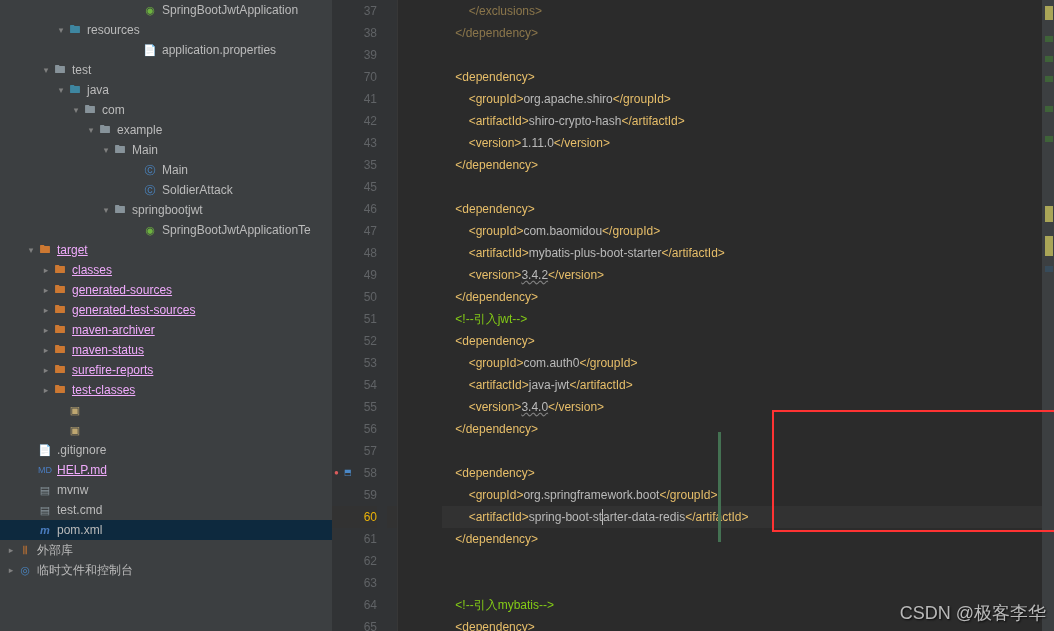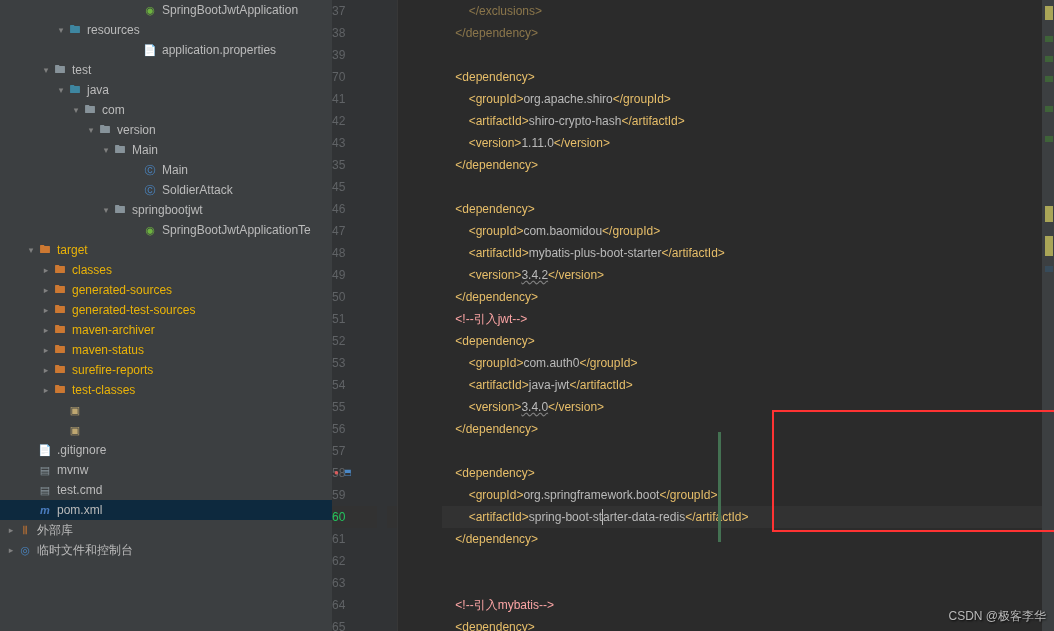--- a/index.html
+++ b/index.html
@@ -7,42 +7,42 @@
 .container { display: flex; height: 100%; }
 .sidebar { width: 332px; background: #3c3f41; color: #bbbbbb; overflow: hidden; }
 .tree-item { display: flex; align-items: center; height: 20px; white-space: nowrap; cursor: pointer; }
 .arrow { display: inline-flex; width: 12px; justify-content: center; color: #808080; font-size: 9px; }
 .icon { display: inline-flex; width: 16px; height: 16px; align-items: center; justify-content: center; margin-right: 4px; font-size: 11px; }
 .folder-closed { color: #87939a; }
 .folder-orange { color: #cc7832; }
 .folder-teal { color: #3e86a0; }
 .file-icon { color: #87939a; }
 .spring-icon { color: #6db33f; }
-.highlighted { color: #eab308; }
+.highlighted { color: #f0abfc; text-decoration: underline; }
 .sel { background: #0d293e; }
 .editor { flex: 1; display: flex; background: #2b2b2b; font-family: 'Consolas','Monaco',monospace; font-size: 13px; position: relative; }
-.gutter { width: 55px; background: #313335; color: #606366; line-height: 22px; padding-right: 10px; user-select: none; }
+.gutter { width: 55px; background: #313335; text-align: right; color: #606366; line-height: 22px; padding-right: 10px; user-select: none; }
 .gutmark { width: 10px; background: #313335; }
 .indent-guide { width: 45px; background: #2b2b2b; border-left: 1px solid #373737; }
 .code { flex: 1; line-height: 22px; white-space: pre; position: relative; }
 .line { height: 22px; display:flex; align-items:center; position:relative; }
 .tag { color: #e8bf6a; }
 .txt { color: #bababa; }
 .underline { text-decoration: underline; text-decoration-style: wavy; text-decoration-color: #808080; }
 .lbg1 { background: #323232; }
 .lbg2 { position:absolute; left:-45px; right:0; top:0; bottom:0; background:#3a3a2e; z-index:-1; }
 .lbg3 { position:absolute; left:-18px; right:0; top:0; bottom:0; background:#3a3a2e; z-index:-1; }
 .redbox { position: absolute; border: 2px solid #ff3333; pointer-events: none; }
-.watermark { position: absolute; right: 8px; bottom: 6px; color: #dcdcdc; font-size: 12px; opacity: 0.8; text-shadow: 1px 1px 2px #000; }
+.watermark { position: absolute; right: 8px; bottom: 6px; color: #dcdcdc; font-size: 18px; opacity: 0.8; text-shadow: 1px 1px 2px #000; }
 .marker-col { position:absolute; right:0; top:0; width:12px; height:100%; background:#3c3f41; }
 .marker { position:absolute; right:1px; width:8px; height:4px; }
 .caret { display:inline-block; width:1px; height:16px; background:#bbb; vertical-align:middle; }
 .gline { height:22px; position:relative; }
 .gut-icon { position:absolute; left:2px; font-size:8px; }
-.comment { color:#fca5a5;text-align:right; }
+.comment { color:#84cc16;text-align:right; }
 </style>
 </head>
 <body>
 
 <div class="container">
   <div class="sidebar" id="sidebar">
       <div class="tree-item" style="padding-left: 130px;">
         <span class="arrow"></span>
         <span class="icon spring-icon">◉</span>
         <span class="">SpringBootJwtApplication</span>
@@ -68,21 +68,21 @@
         <span class="">java</span>
       </div>
       <div class="tree-item" style="padding-left: 70px;">
         <span class="arrow">▾</span>
         <span class="icon folder-closed">🖿</span>
         <span class="">com</span>
       </div>
       <div class="tree-item" style="padding-left: 85px;">
         <span class="arrow">▾</span>
         <span class="icon folder-closed">🖿</span>
-        <span class="">version</span>
+        <span class="">example</span>
       </div>
       <div class="tree-item" style="padding-left: 100px;">
         <span class="arrow">▾</span>
         <span class="icon folder-closed">🖿</span>
         <span class="">Main</span>
       </div>
       <div class="tree-item" style="padding-left: 130px;">
         <span class="arrow"></span>
         <span class="icon" style="color:#4a88c7">Ⓒ</span>
         <span class="">Main</span>
@@ -147,20 +147,25 @@
         <span class="icon" style="color:#bea771">▣</span>
       </div>
       <div class="tree-item" style="padding-left: 55px;">
         <span class="arrow"></span>
         <span class="icon" style="color:#bea771">▣</span>
       </div>
       <div class="tree-item" style="padding-left: 25px;">
         <span class="arrow"></span>
         <span class="icon file-icon">📄</span>
         <span class="">.gitignore</span>
+      </div>
+      <div class="tree-item" style="padding-left: 25px;">
+        <span class="arrow"></span>
+        <span class="icon" style="color:#4a7cbf;font-size:9px">MD</span>
+        <span class="highlighted">HELP.md</span>
       </div>
       <div class="tree-item" style="padding-left: 25px;">
         <span class="arrow"></span>
         <span class="icon" style="color:#87939a">▤</span>
         <span class="">mvnw</span>
       </div>
       <div class="tree-item" style="padding-left: 25px;">
         <span class="arrow"></span>
         <span class="icon" style="color:#87939a">▤</span>
         <span class="">test.cmd</span>
@@ -199,21 +204,21 @@
         <div class="gline">50</div>
         <div class="gline">51</div>
         <div class="gline">52</div>
         <div class="gline">53</div>
         <div class="gline">54</div>
         <div class="gline">55</div>
         <div class="gline">56</div>
         <div class="gline">57</div>
         <div class="gline"><span class="gut-icon" style="color:#db5c5c">●</span><span style="color:#4a88c7;font-size:8px;position:absolute;left:12px">⬒</span>58</div>
         <div class="gline">59</div>
-        <div class="gline" style="color: #22c55e; background: rgb(50, 50, 50);">60</div>
+        <div class="gline" style="color: #eab308; background: rgb(50, 50, 50);">60</div>
         <div class="gline">61</div>
         <div class="gline">62</div>
         <div class="gline">63</div>
         <div class="gline">64</div>
         <div class="gline">65</div>
       </div>
     <div class="gutmark" id="gutmark">
         <div class="gline"></div>
         <div class="gline"></div>
         <div class="gline"></div>

